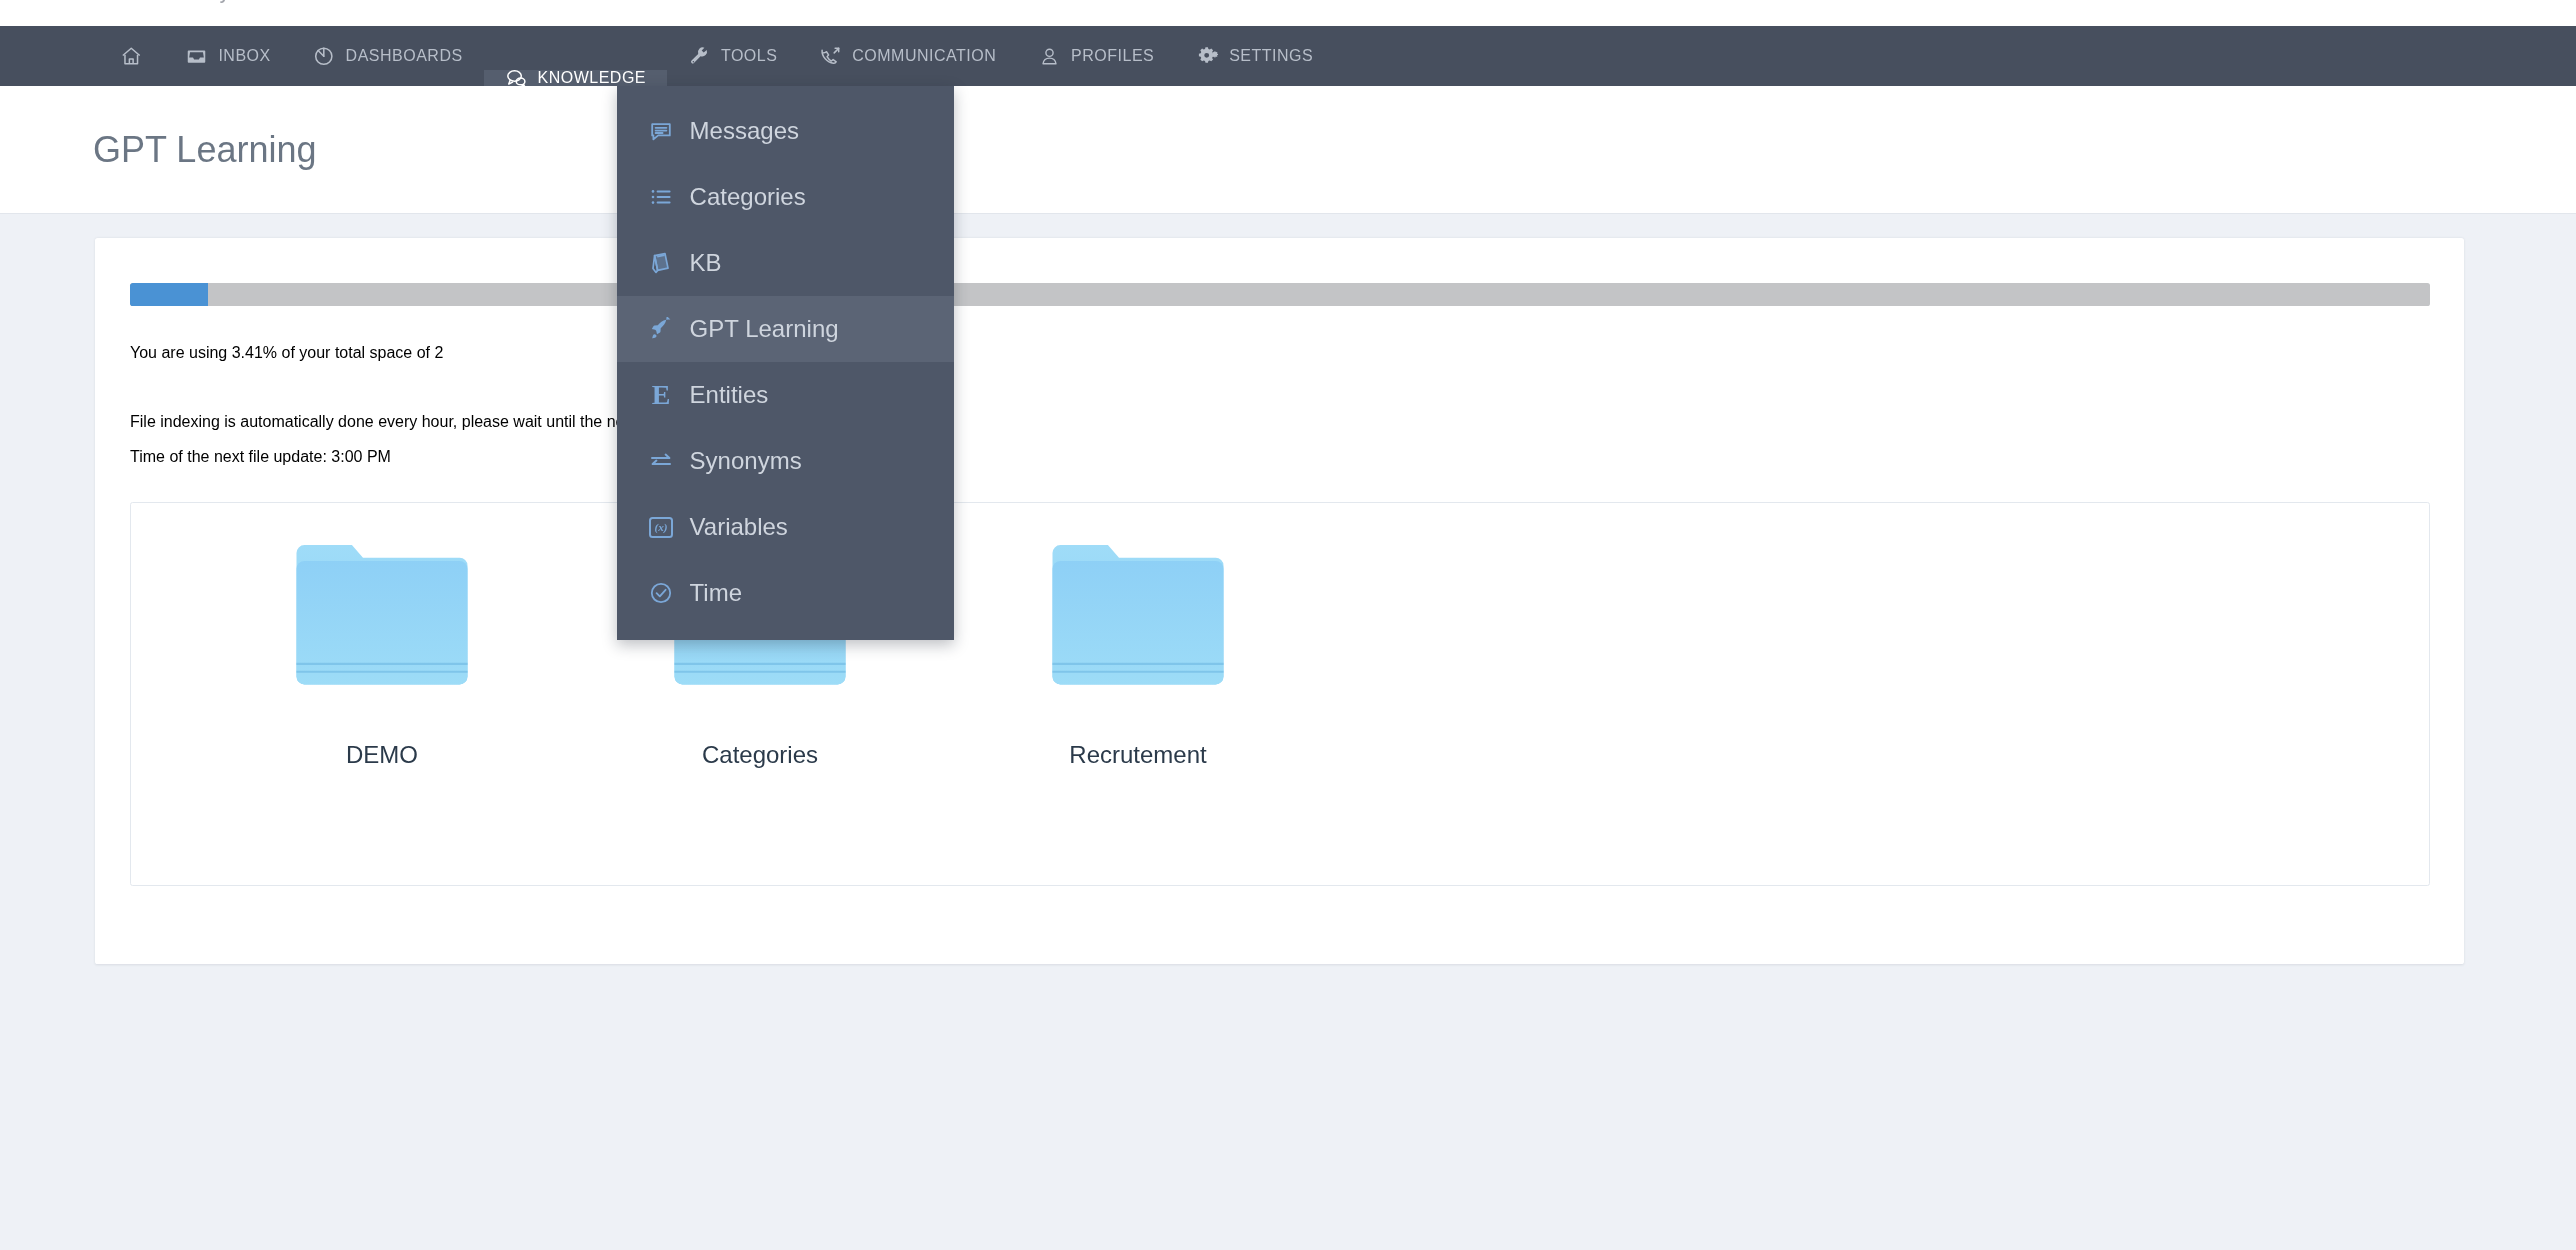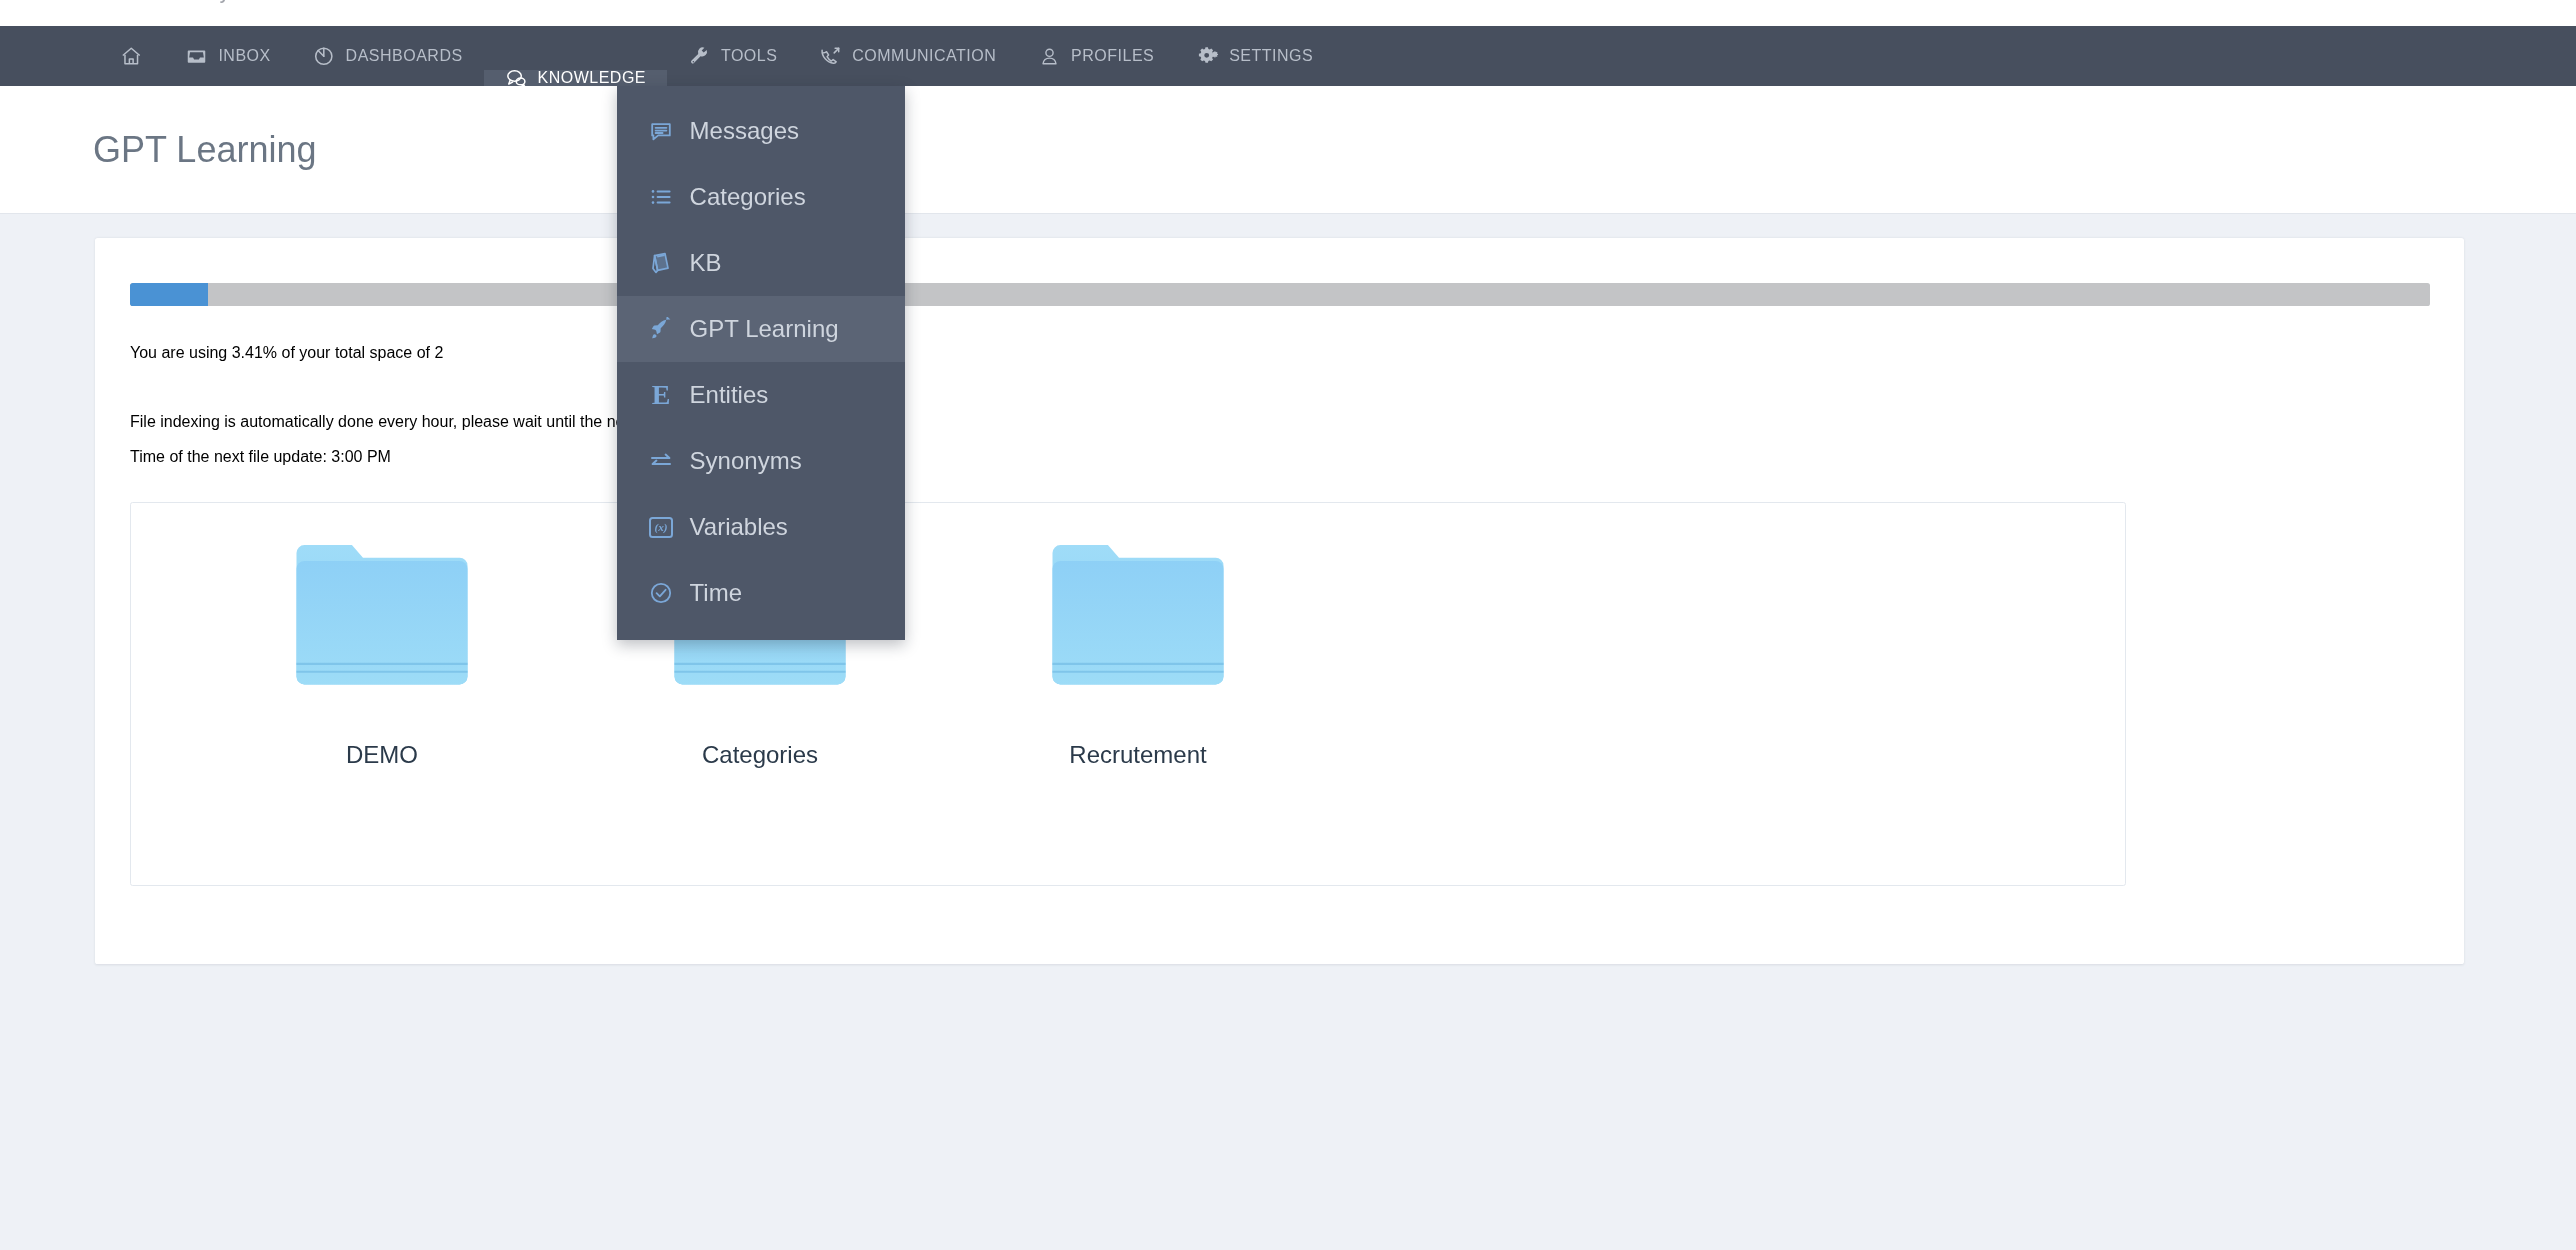--- a/index.html
+++ b/index.html
@@ -115,21 +115,21 @@
     white-space: nowrap;
   }
   .info-line.l1 { top: 106px; }
   .info-line.l2 { top: 175px; }
   .info-line.l3 { top: 210px; }
 
   
   .folders-panel {
     position: absolute;
     left: 35px; top: 264px;
-    width: 1996px; height: 384px;
+    width: 2300px; height: 384px;
     background: #ffffff;
     border: 0.9px solid #e3e8ee;
     border-radius: 2.6px;
   }
   .folders-row {
     position: absolute;
     left: 62px; top: 26px;
     display: flex;
     gap: 0;
   }
@@ -145,21 +145,21 @@
     margin-top: 31px;
     font-size: 24px;
     color: #2b3a4a;
     text-align: center;
   }
 
   
   .dropdown {
     position: absolute;
     left: 617px; top: 86px;
-    width: 288px;
+    width: 337px;
     background: #4e5768;
     z-index: 60;
     box-shadow: 0 5.2px 14px rgba(20,28,42,.28);
     padding: 12px 0 14px 0;
   }
   .dd-item {
     display: flex;
     align-items: center;
     gap: 15.6px;
     height: 66px;

